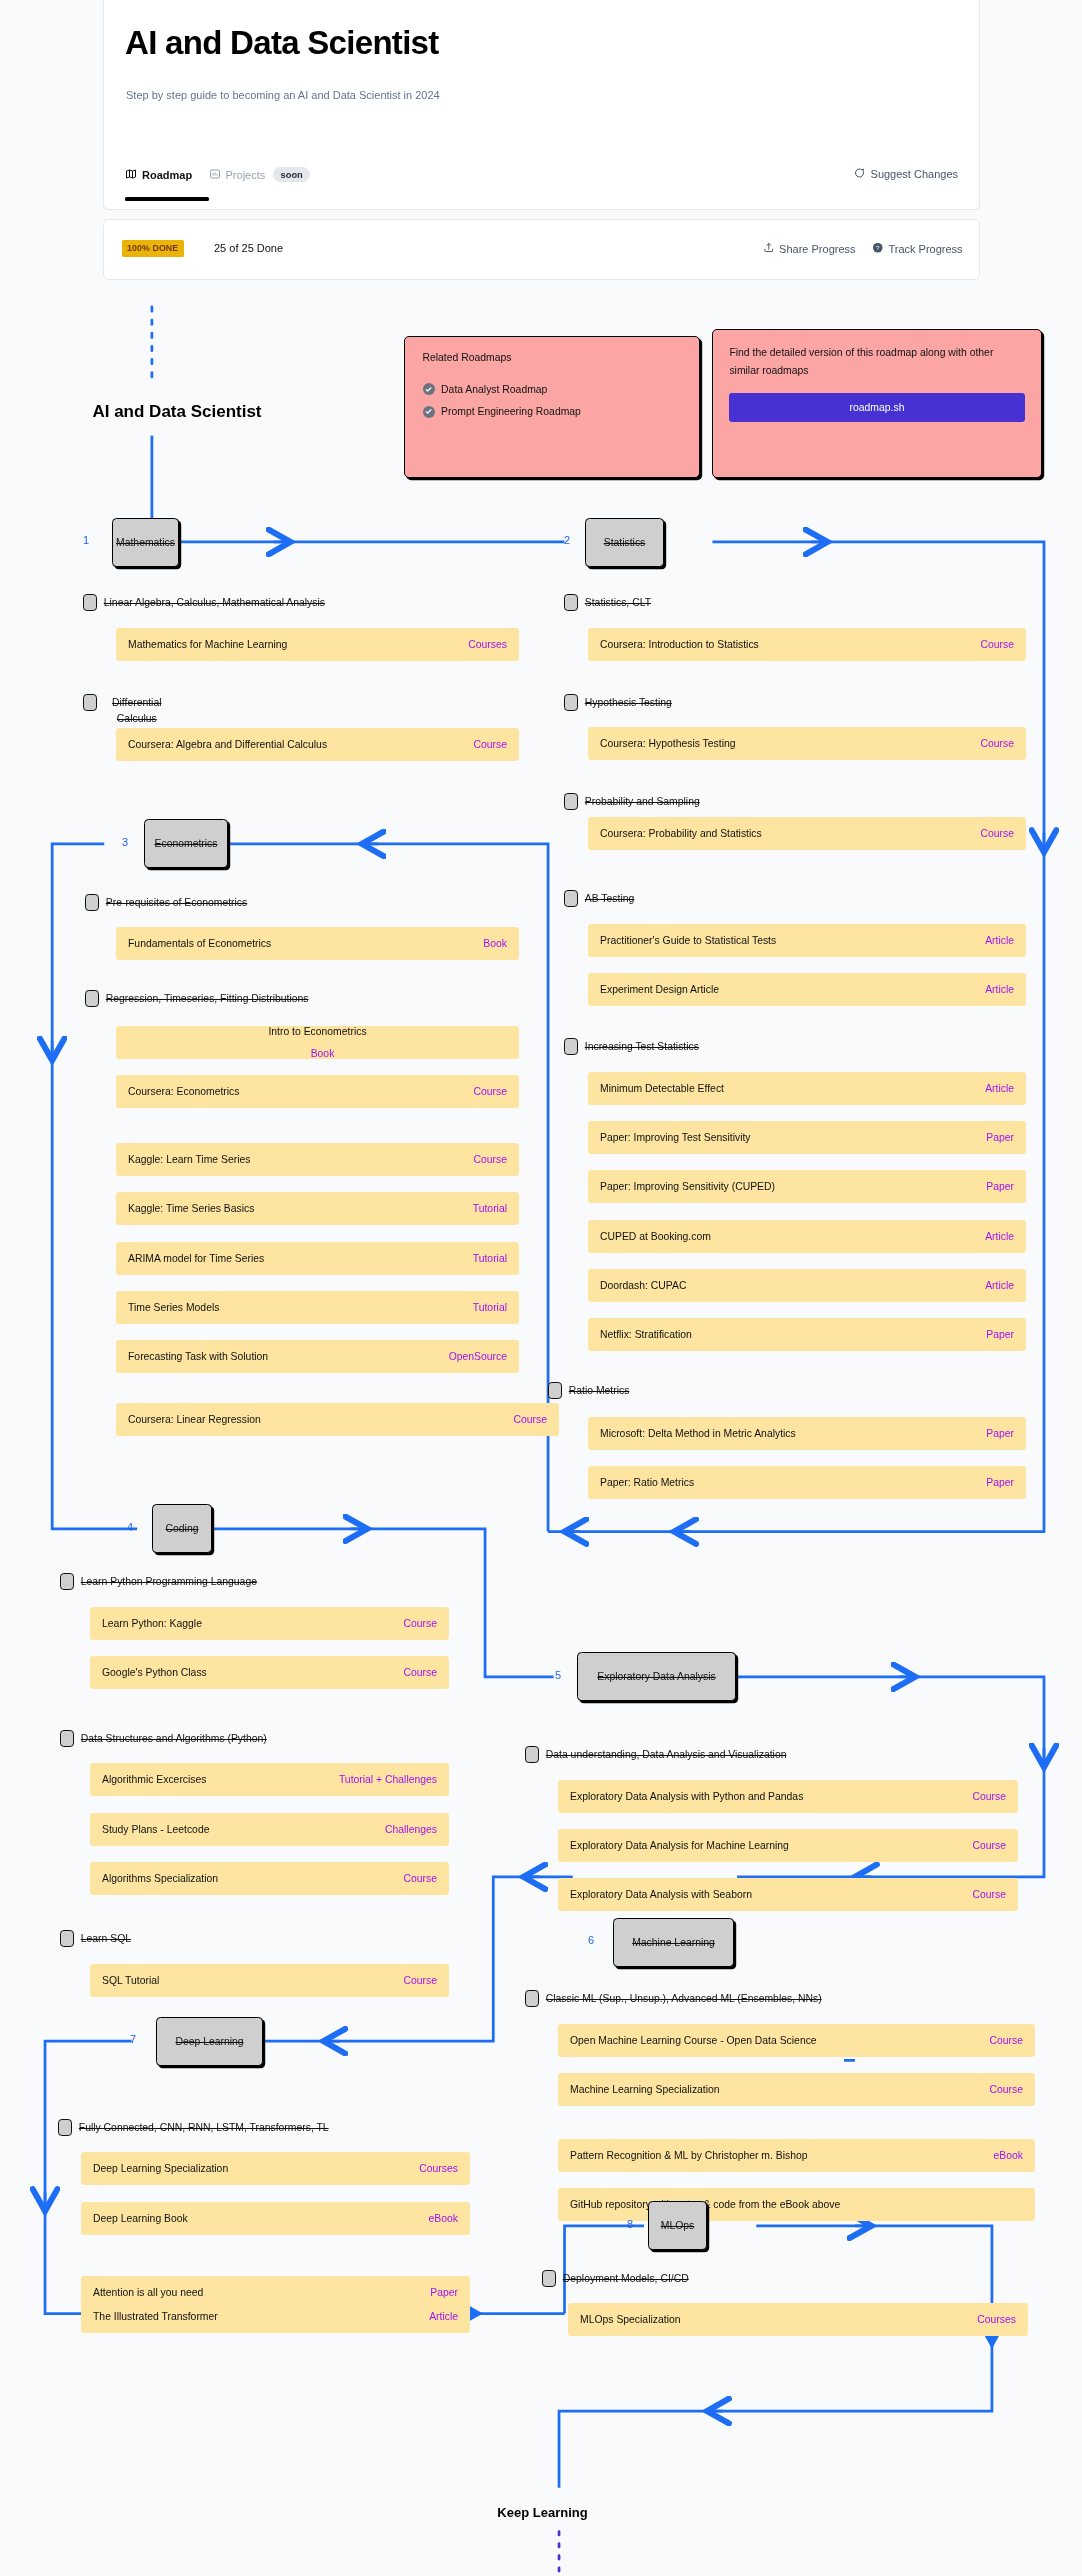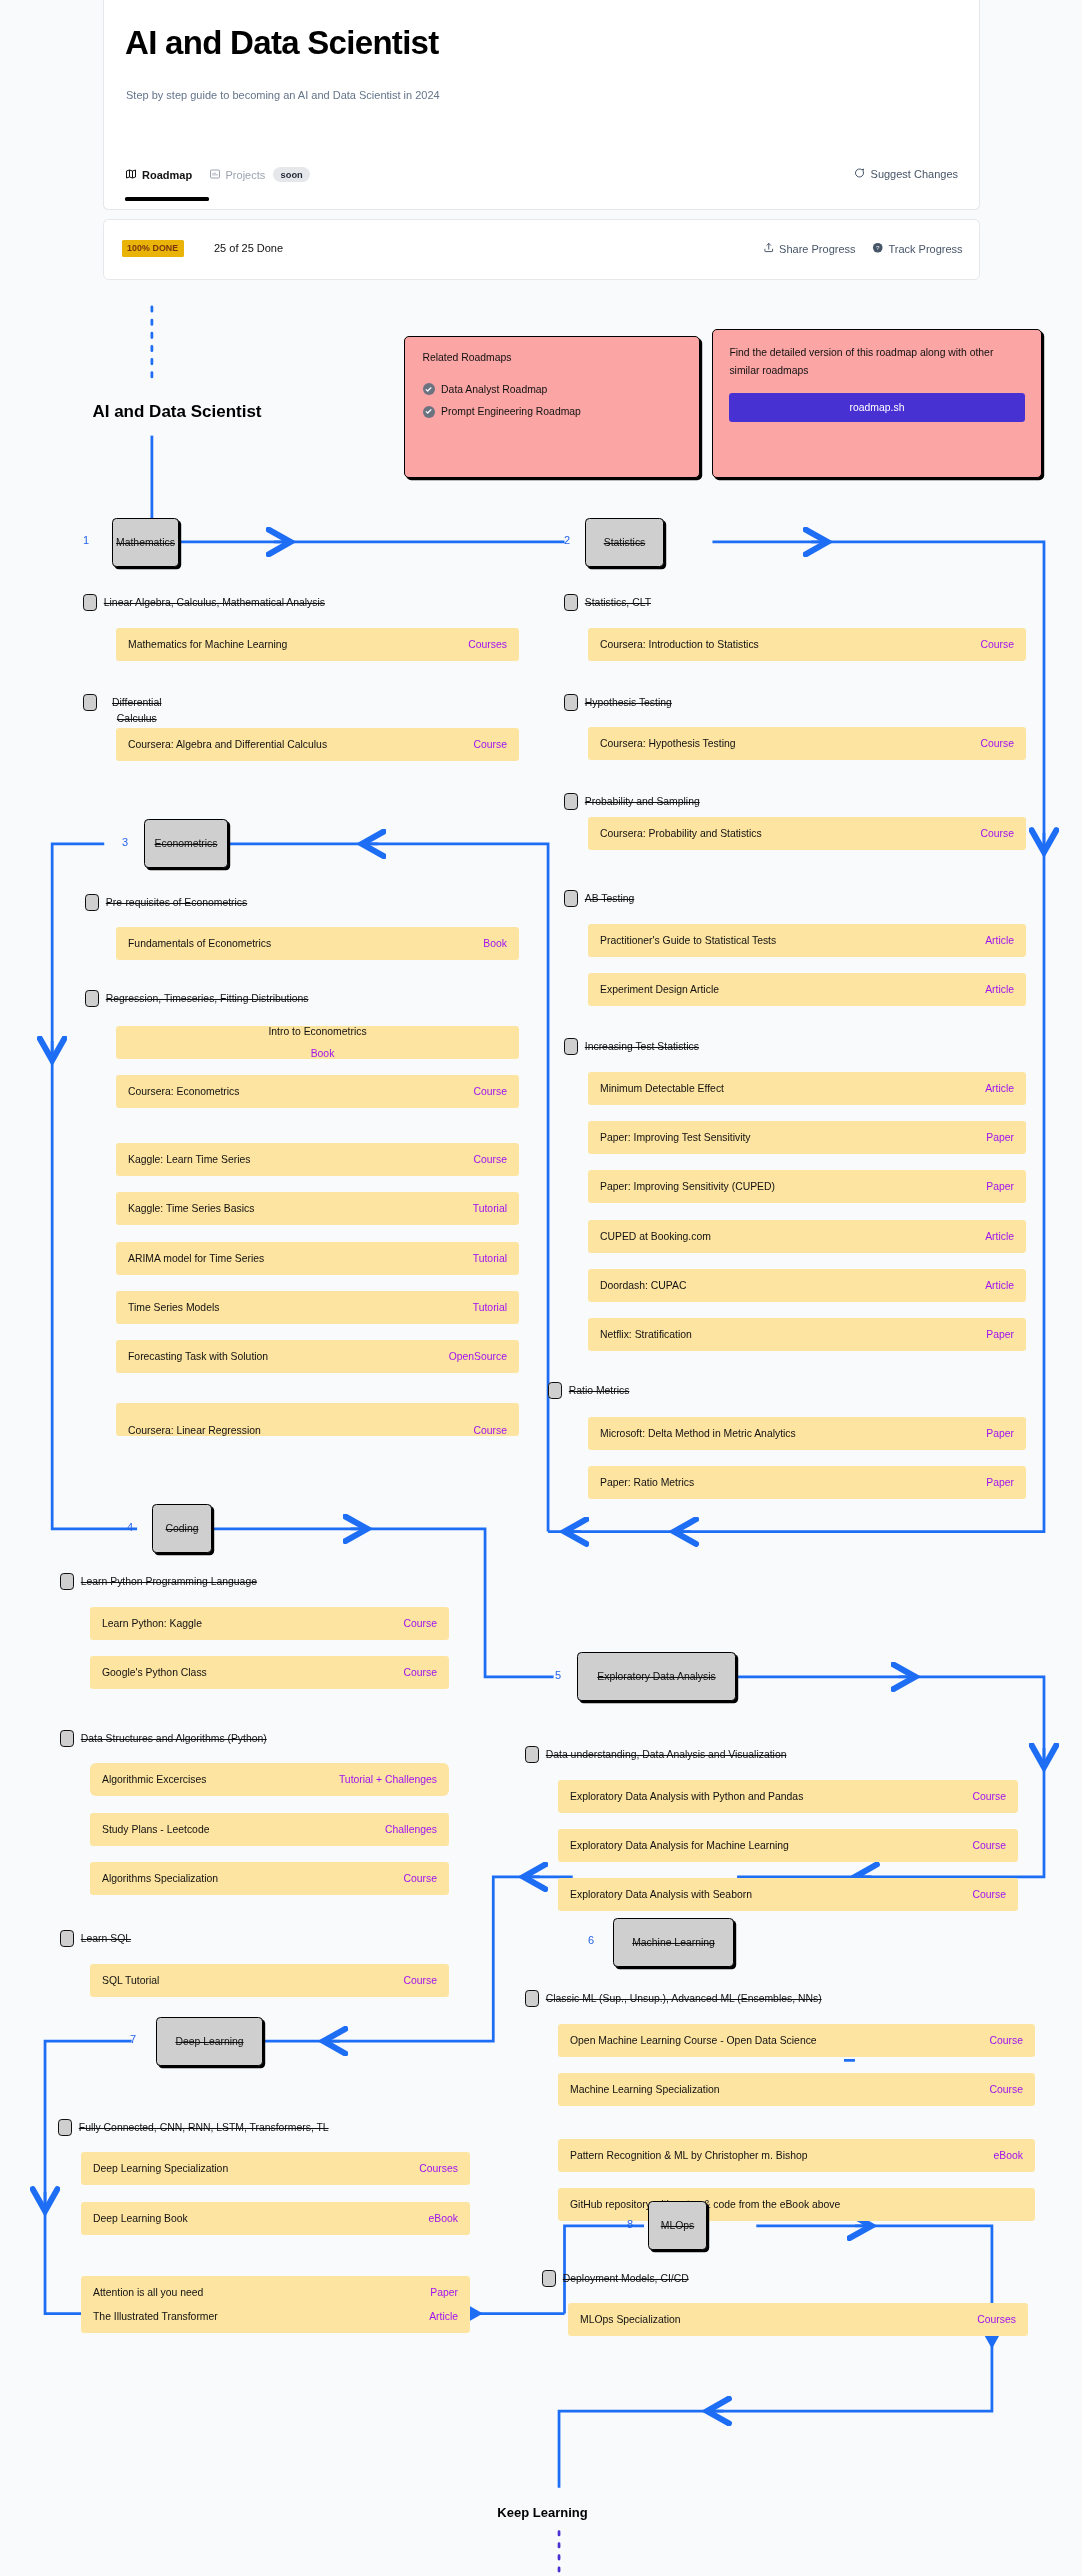--- a/index.html
+++ b/index.html
@@ -404,21 +404,21 @@
   <span class="res-type">Tutorial</span>
 </div>
 <div class="res" style="left:116px; top:1291px; width:403px;">
   <span class="res-title">Time Series Models</span>
   <span class="res-type">Tutorial</span>
 </div>
 <div class="res" style="left:116px; top:1340px; width:403px;">
   <span class="res-title">Forecasting Task with Solution</span>
   <span class="res-type">OpenSource</span>
 </div>
-<div class="res" style="left:116px; top:1403px; width:403px;align-items:flex-end;">
+<div class="res" style="left:116px; top:1403px; width:443px;">
   <span class="res-title">Coursera: Linear Regression</span>
   <span class="res-type">Course</span>
 </div>
 
 <div class="node-num" style="left:127px; top:1521px;">4</div>
 <div class="node" style="left:152px; top:1504px; width:60px; height:49px;">Coding</div>
 
 <div class="sub" style="left:60px; top:1572px; width:340px;">
   <span class="cbox"></span>
   <span class="sub-label">Learn Python Programming Language</span>
@@ -429,21 +429,21 @@
 </div>
 <div class="res" style="left:90px; top:1656px; width:359px;">
   <span class="res-title">Google's Python Class</span>
   <span class="res-type">Course</span>
 </div>
 
 <div class="sub" style="left:60px; top:1729px; width:340px;">
   <span class="cbox"></span>
   <span class="sub-label">Data Structures and Algorithms (Python)</span>
 </div>
-<div class="res" style="left:90px; top:1763px; width:359px;border-radius:6px;">
+<div class="res" style="left:90px; top:1763px; width:359px;">
   <span class="res-title">Algorithmic Excercises</span>
   <span class="res-type">Tutorial + Challenges</span>
 </div>
 <div class="res" style="left:90px; top:1813px; width:359px;">
   <span class="res-title">Study Plans - Leetcode</span>
   <span class="res-type">Challenges</span>
 </div>
 <div class="res" style="left:90px; top:1862px; width:359px;">
   <span class="res-title">Algorithms Specialization</span>
   <span class="res-type">Course</span>

